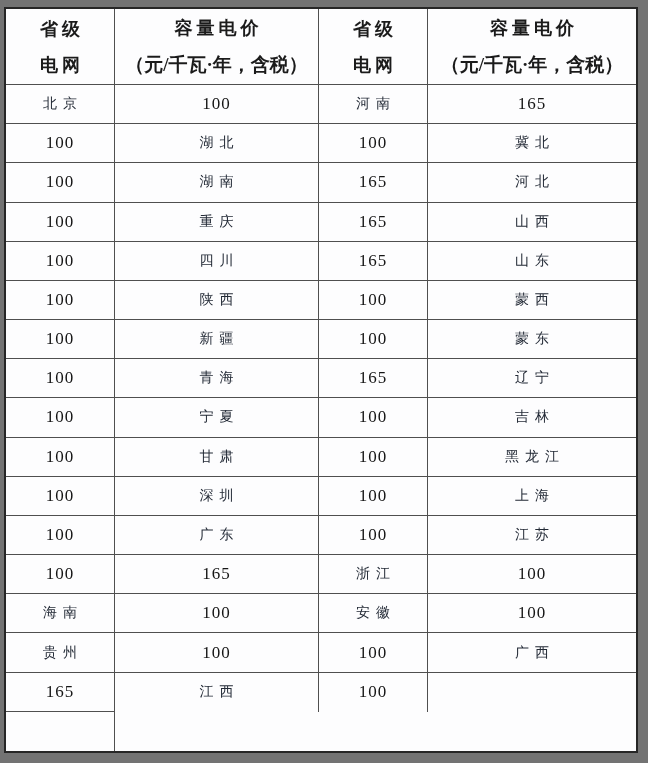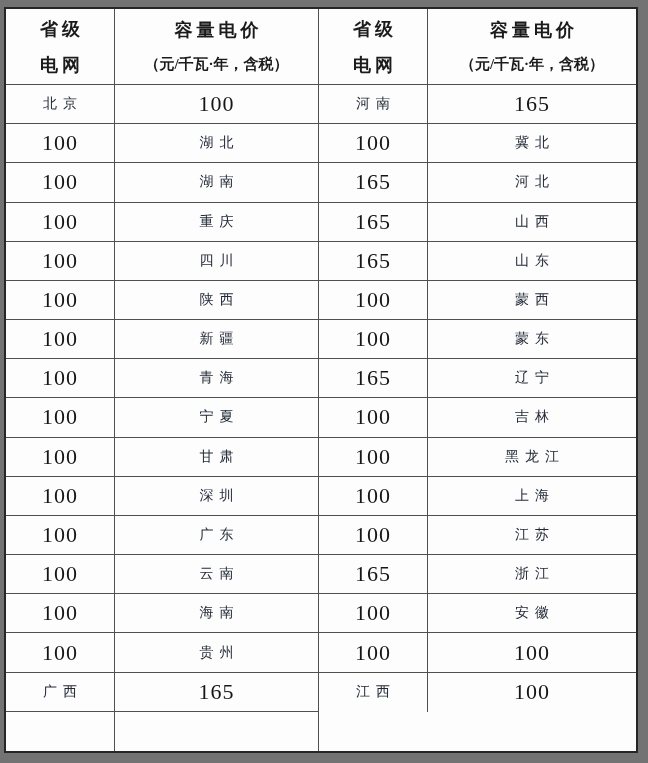--- a/index.html
+++ b/index.html
@@ -49,34 +49,34 @@
     color: #1b1b1b;
   }
   .header .hline1 {
     font-size: 18px;
     letter-spacing: 4px;
     padding-left: 4px;
     line-height: 1;
     white-space: nowrap;
   }
   .header .hline2 {
-    font-size: 15px;
+    font-size: 19px;
     letter-spacing: 0;
     line-height: 1;
     white-space: nowrap;
   }
   .name {
     font-size: 14px;
     color: #232a36;
     letter-spacing: 6px;
     padding-left: 6px;
     white-space: nowrap;
   }
   .price {
-    font-size: 22px;
+    font-size: 17px;
     color: #161616;
     letter-spacing: 1px;
   }
 </style>
 </head>
 <body>
 
 <div class="stage">
   <div class="price-table">
 
@@ -142,21 +142,20 @@
       <div class="cell name">黑龙江</div>
       <div class="cell price">100</div>
       <div class="cell name">深圳</div>
       <div class="cell price">100</div>
       <div class="cell name">上海</div>
       <div class="cell price">100</div>
       <div class="cell name">广东</div>
       <div class="cell price">100</div>
       <div class="cell name">江苏</div>
       <div class="cell price">100</div>
-      <div class="cell name">云南</div>
       <div class="cell price">165</div>
       <div class="cell name">浙江</div>
       <div class="cell price">100</div>
       <div class="cell name">海南</div>
       <div class="cell price">100</div>
       <div class="cell name">安徽</div>
       <div class="cell price">100</div>
       <div class="cell name">贵州</div>
       <div class="cell price">100</div>
       <div class="cell price">100</div>

